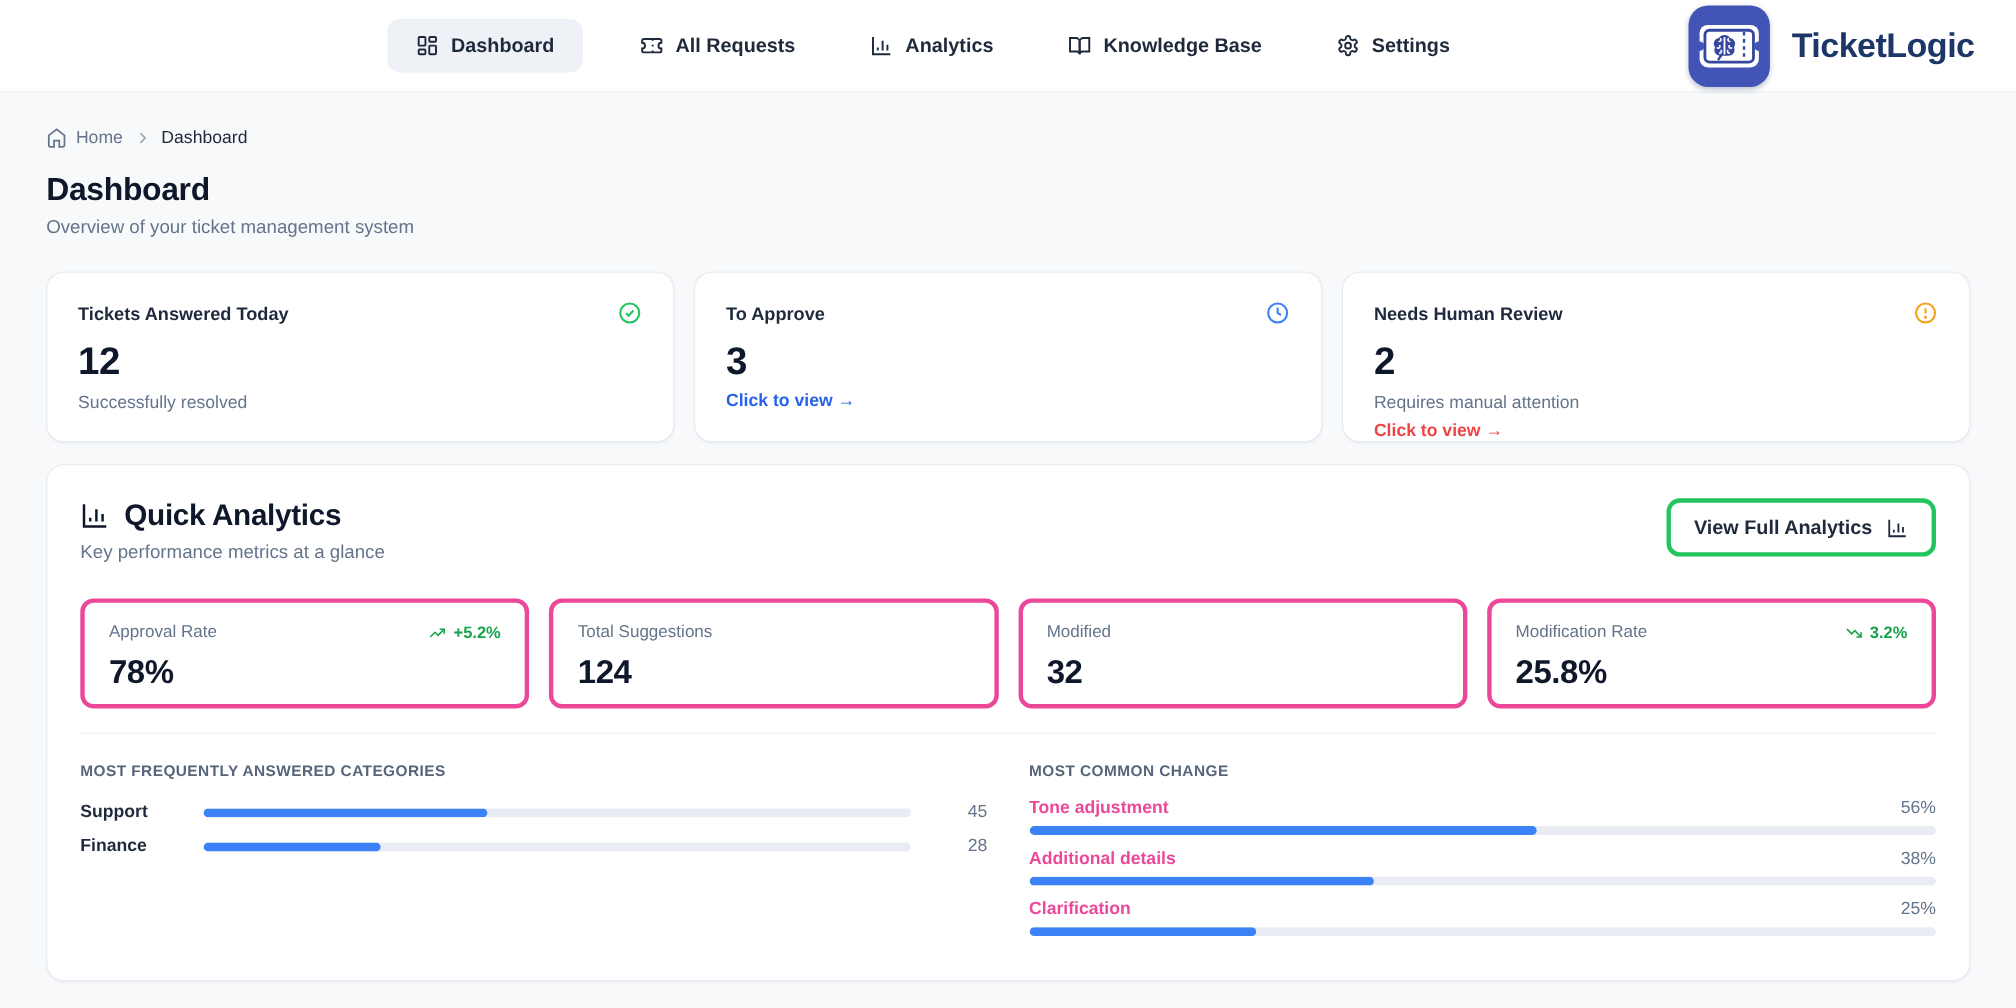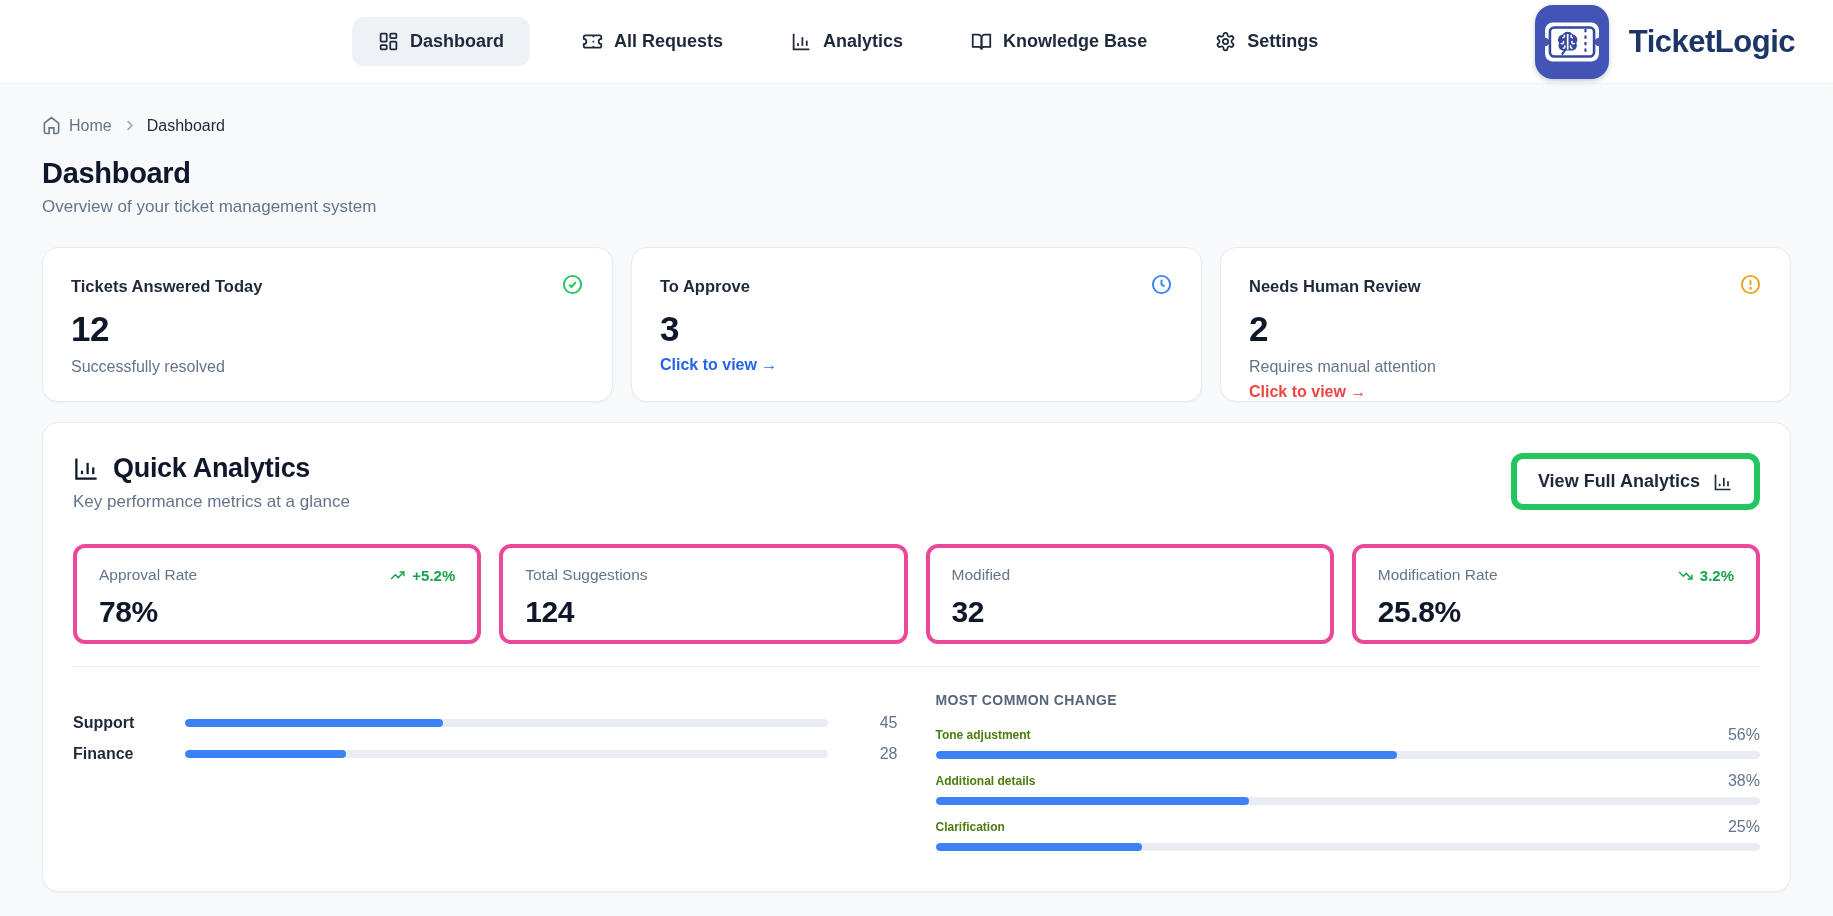--- a/index.html
+++ b/index.html
@@ -63,21 +63,21 @@
   .panel {
     margin-top:20px; background:#fff; border:1px solid #e7ecf2; border-radius:16px;
     padding:30px; box-shadow:0 1px 2px rgba(16,24,40,.04); height:470px;
   }
   .panel-head { display:flex; align-items:flex-start; justify-content:space-between; }
   .panel-title-row { display:flex; align-items:center; gap:13px; }
   .panel-title { font-size:27px; font-weight:800; color:#0f172a; letter-spacing:-0.3px; }
   .panel-subtitle { margin-top:8px; font-size:17px; color:#64748b; }
   .panel-btn {
     display:flex; align-items:center; gap:13px; padding:12px 21px; background:#fff;
-    border:6px solid #22c55e; border-radius:12px; cursor:pointer;
+    border:4px solid #22c55e; border-radius:12px; cursor:pointer;
     font-size:18px; font-weight:700; color:#1e293b;
   }
 
   .metric-row { display:flex; gap:18px; margin-top:32px; }
   .metric-card {
     flex:1; height:100px; border:4px solid #ec4899; border-radius:12px; background:#fff;
     padding:18px 22px;
   }
   .metric-head { display:flex; align-items:center; justify-content:space-between; }
   .metric-label { font-size:15.5px; color:#64748b; }
@@ -94,21 +94,21 @@
   
   .cat-rows { margin-top:22px; display:flex; flex-direction:column; gap:13px; }
   .cat-row { display:flex; align-items:center; height:18px; }
   .cat-label { width:112px; flex:none; font-size:16px; font-weight:700; color:#1e293b; }
   .cat-track { flex:1; height:8px; background:#e9edf3; border-radius:6px; overflow:hidden; margin-right:30px; }
   .cat-fill { height:100%; background:#3b82f6; border-radius:6px; }
   .cat-value { width:40px; flex:none; text-align:right; font-size:16px; color:#64748b; }
   
   .chg-groups { margin-top:18px; display:flex; flex-direction:column; gap:13px; }
   .chg-head { display:flex; align-items:center; justify-content:space-between; }
-  .chg-label { font-size:12px; font-weight:700; color:#4d7c0f; }
+  .chg-label { font-size:16px; font-weight:700; color:#ec4899; }
   .chg-value { font-size:16px; color:#64748b; }
   .chg-track { margin-top:7px; height:8px; background:#e9edf3; border-radius:6px; overflow:hidden; }
   .chg-fill { height:100%; background:#3b82f6; border-radius:6px; }
 </style>
 </head>
 <body>
 
 <div class="header">
   <div class="nav">
     <div class="nav-item active">
@@ -298,20 +298,21 @@
         </div>
         <div class="metric-value">25.8%</div>
       </div>
     </div>
 
     <hr class="panel-divider">
 
     <div class="charts-row">
 
       <div class="chart-col">
+        <div class="chart-heading">MOST FREQUENTLY ANSWERED CATEGORIES</div>
         <div class="cat-rows">
           <div class="cat-row">
             <span class="cat-label">Support</span>
             <div class="cat-track">
               <div class="cat-fill" style="width: 40.1786%;"></div>
             </div>
             <span class="cat-value">45</span>
           </div>
           <div class="cat-row">
             <span class="cat-label">Finance</span>

